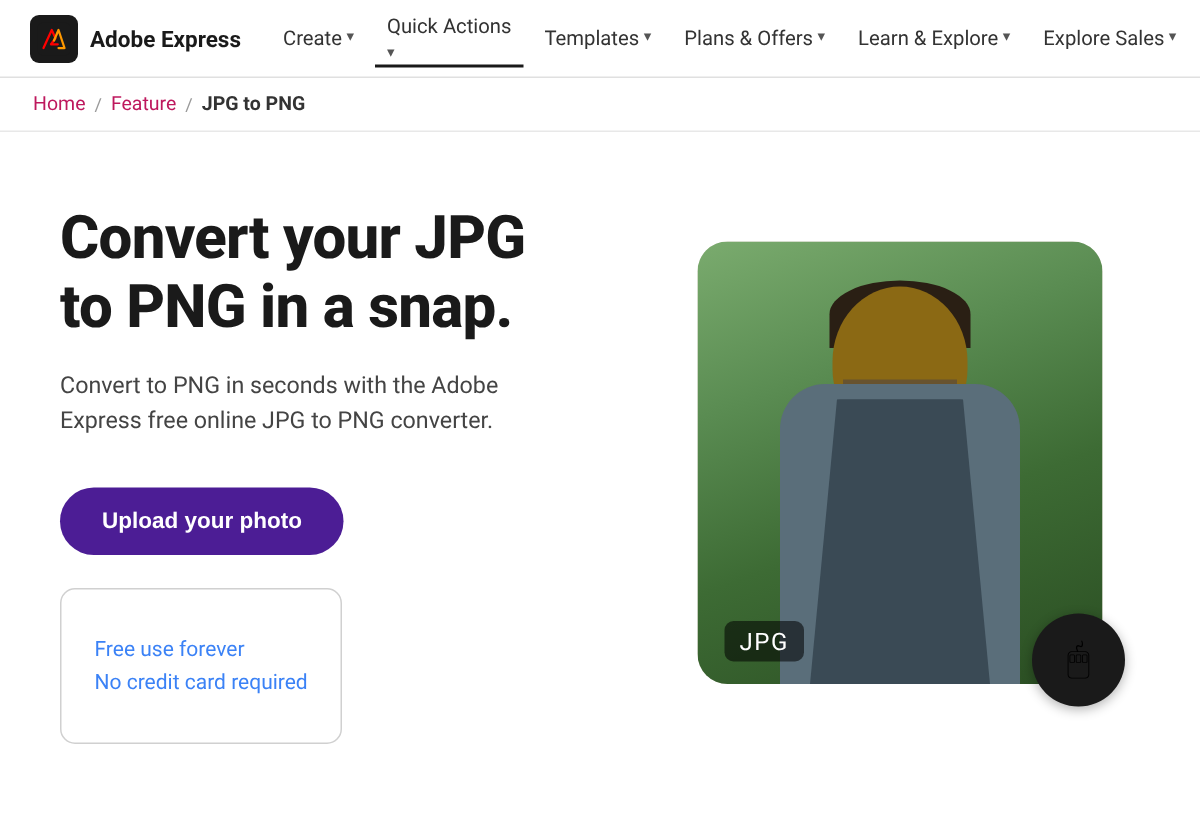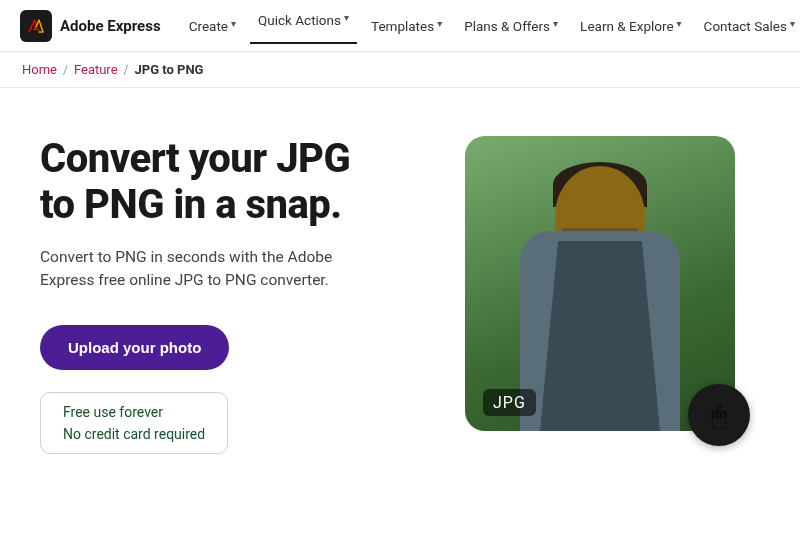--- a/index.html
+++ b/index.html
@@ -52,21 +52,22 @@
       font-size: 13.5px;
       color: #333;
       padding: 4px 8px;
       cursor: pointer;
       white-space: nowrap;
       border-radius: 4px;
     }
     .nav-item.active {
       border-bottom: 2.5px solid #1a1a1a;
       border-radius: 0;
-      padding-bottom: 14px;
+      padding-bottom: 2px;
+      flex-direction: column;
     }
     .nav-chevron {
       font-size: 10px;
       color: #555;
     }
     .contact-sales {
       margin-left: auto;
     }
 
     
@@ -82,21 +83,21 @@
     .breadcrumb a {
       color: #be185d;
       text-decoration: none;
     }
     .breadcrumb-sep { color: #999; font-size: 12px; }
     .breadcrumb-current { color: #333; font-weight: 700; }
 
     
     .main {
       display: flex;
-      align-items: flex-start;
+      align-items: center;
       padding: 48px 40px 20px 40px;
       gap: 0;
     }
     .left-col {
       flex: 1;
       padding-right: 30px;
     }
     .hero-title {
       font-size: 40px;
       font-weight: 800;
@@ -121,23 +122,23 @@
       padding: 14px 28px;
       border-radius: 30px;
       border: none;
       cursor: pointer;
       margin-bottom: 22px;
     }
     .free-use-box {
       display: inline-block;
       border: 1.5px solid #d0d0d0;
       border-radius: 10px;
-      padding: 8px 22px;
+      padding: 29px 22px;
       font-size: 14px;
-      color: #14532d;
+      color: #3b82f6;
       line-height: 1.6;
     }
 
     
     .right-col {
       flex-shrink: 0;
       position: relative;
       width: 295px;
       height: 310px;
     }
@@ -283,21 +284,21 @@
   </div>
   <div class="nav-item">
     <span>Plans &amp; Offers</span>
     <span class="nav-chevron">▾</span>
   </div>
   <div class="nav-item">
     <span>Learn &amp; Explore</span>
     <span class="nav-chevron">▾</span>
   </div>
   <div class="nav-item contact-sales">
-    <span>Contact Sales</span>
+    <span>Explore Sales</span>
     <span class="nav-chevron">▾</span>
   </div>
 </nav>
 
 <div class="breadcrumb">
   <a href="#">Home</a>
   <span class="breadcrumb-sep">/</span>
   <a href="#">Feature</a>
   <span class="breadcrumb-sep">/</span>
   <span class="breadcrumb-current">JPG to PNG</span>

